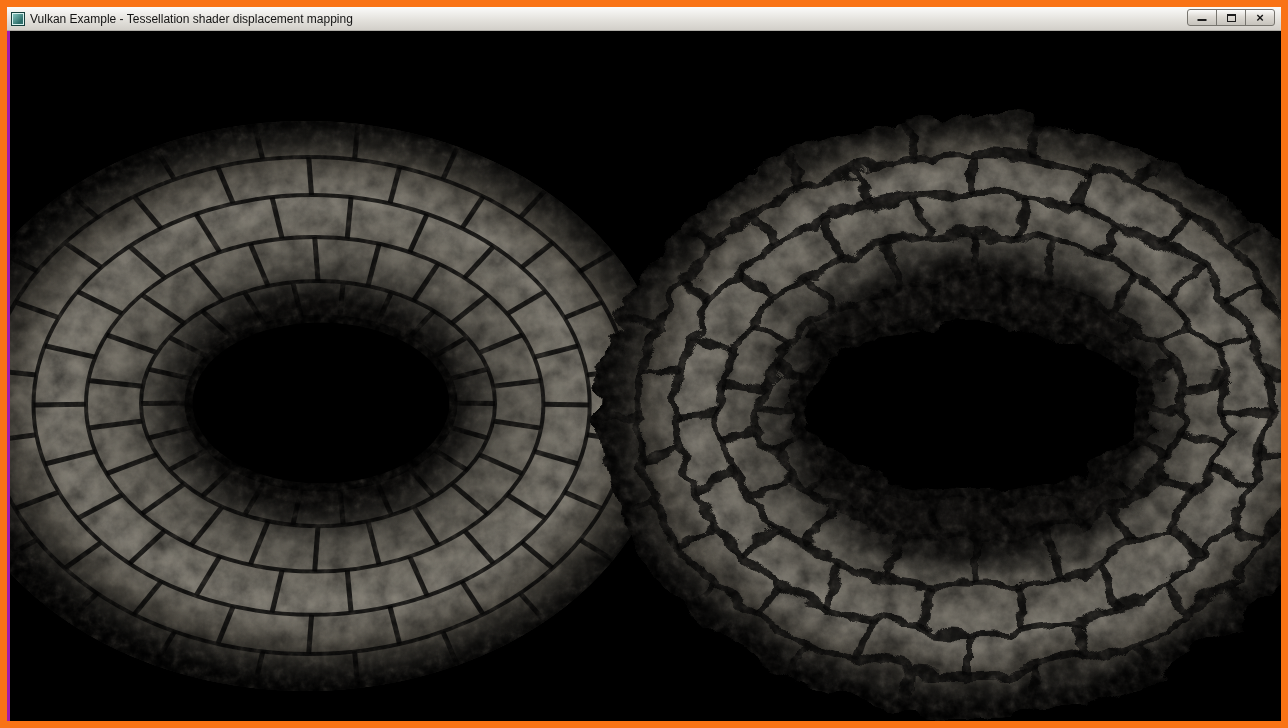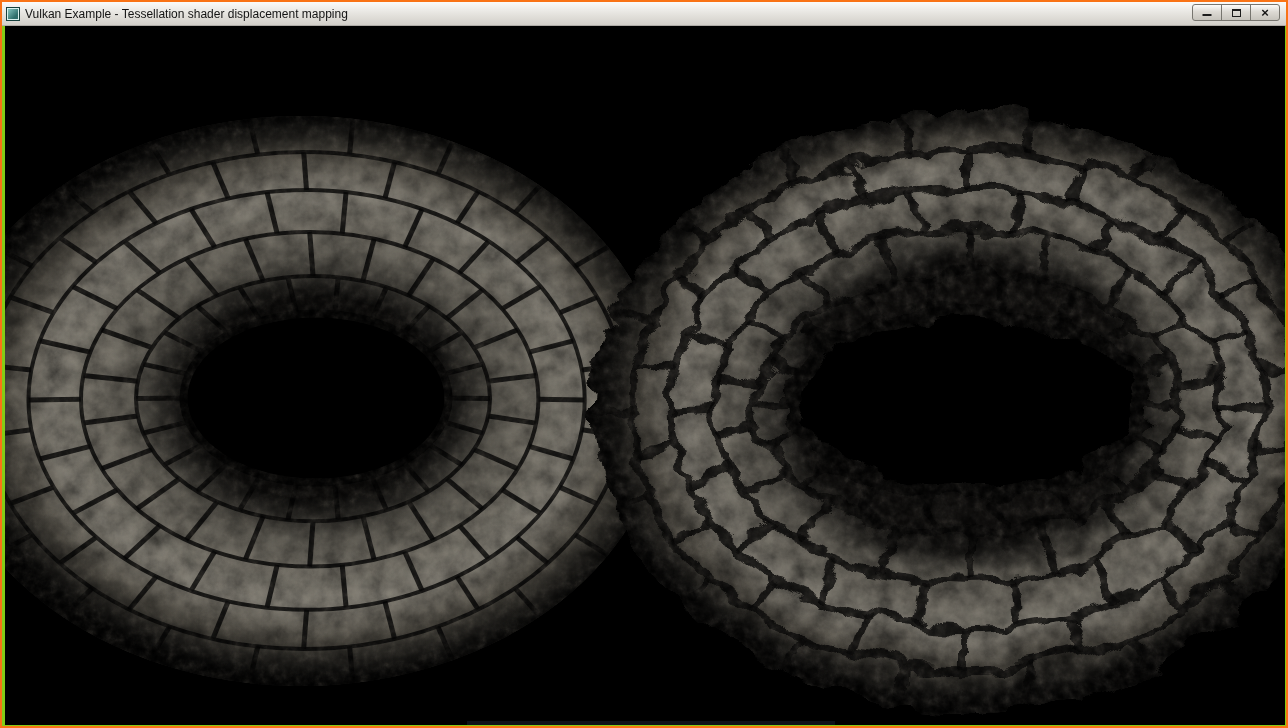--- a/index.html
+++ b/index.html
@@ -1,18 +1,18 @@
 <!DOCTYPE html>
 <html><head>
 <meta charset="utf-8">
 <style>
   html,body{margin:0;padding:0;background:#3a3a3a;font-family:"Liberation Sans",sans-serif;}
   .window{
     position:relative;width:1288px;height:728px;box-sizing:border-box;
-    border:2px solid #f97316;background:#84cc16;overflow:hidden;
+    border:7px solid #f97316;background:#a21caf;overflow:hidden;
   }
   .titlebar{
     height:24px;display:flex;align-items:center;gap:5px;padding:0 4px;
     background:linear-gradient(#fbfbfa,#e4e2dd 55%,#d2cfc9);
     border-bottom:1px solid #aeaba6;box-sizing:border-box;
   }
   .app-icon{
     width:14px;height:14px;box-sizing:border-box;flex:0 0 auto;
     background:linear-gradient(135deg,#8fd0ca,#2e6f6b 70%);
     border:1px solid #16403d;box-shadow:inset 0 0 0 1px #d9f2ef;

